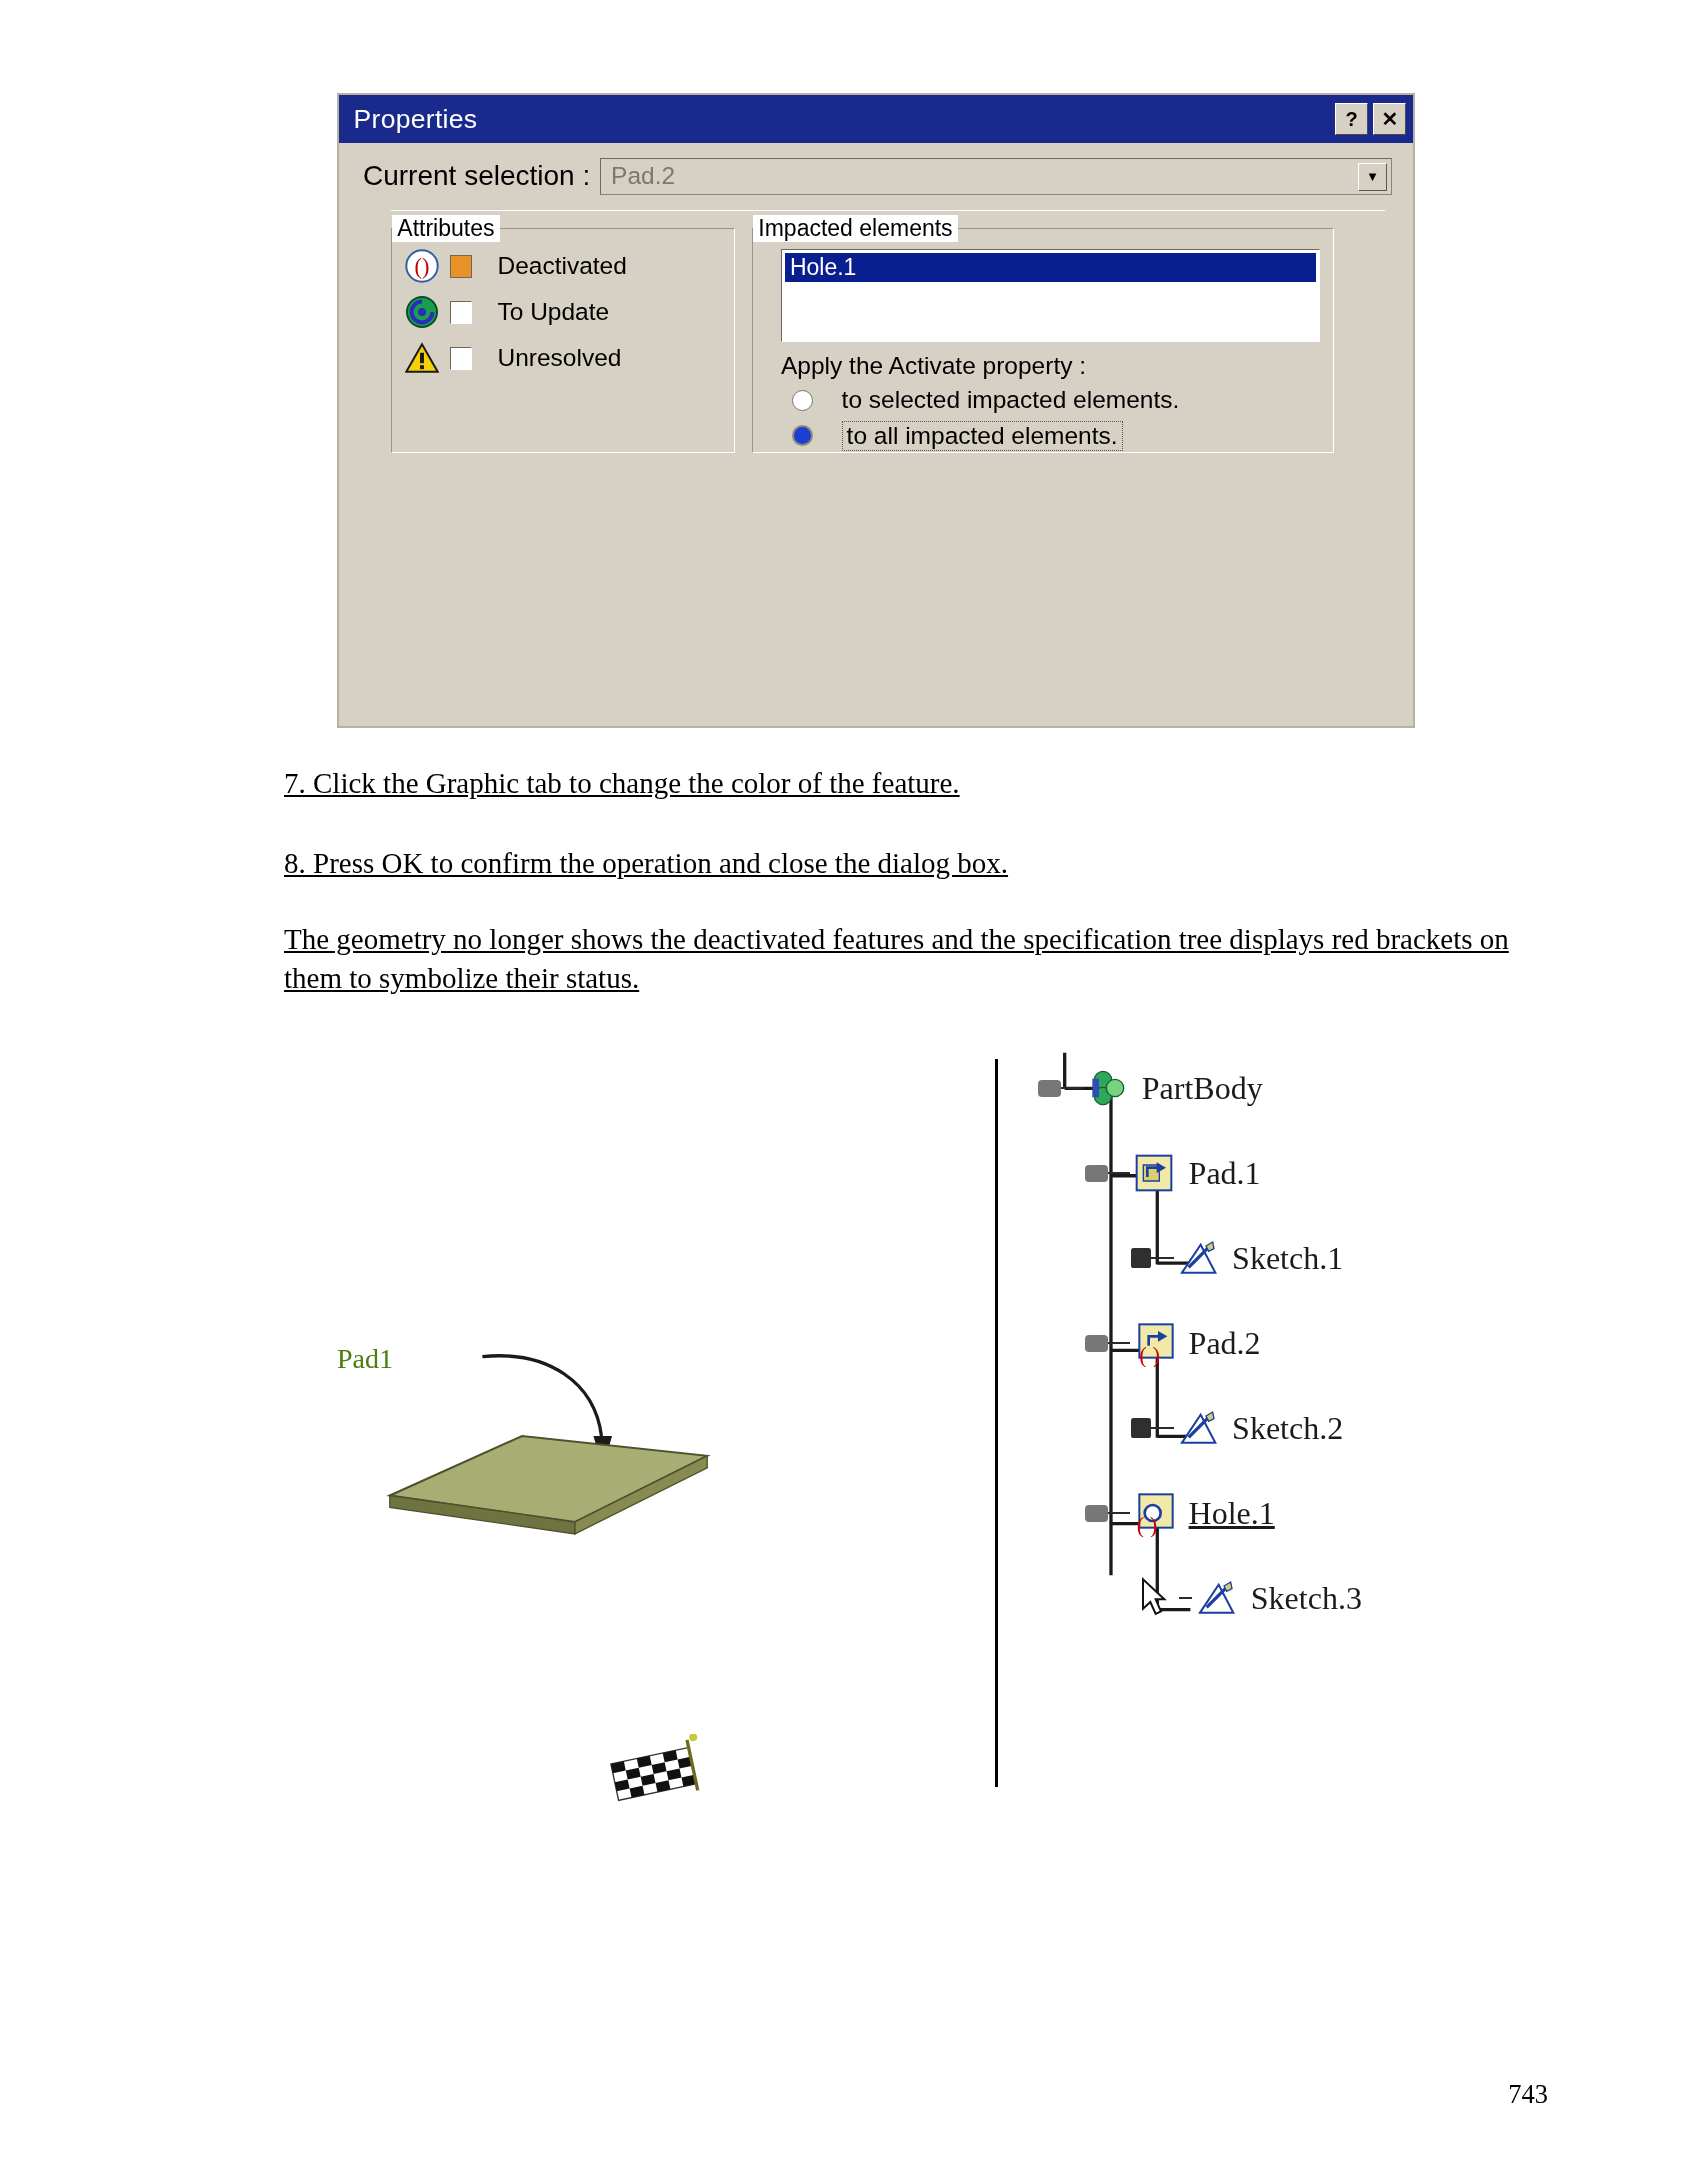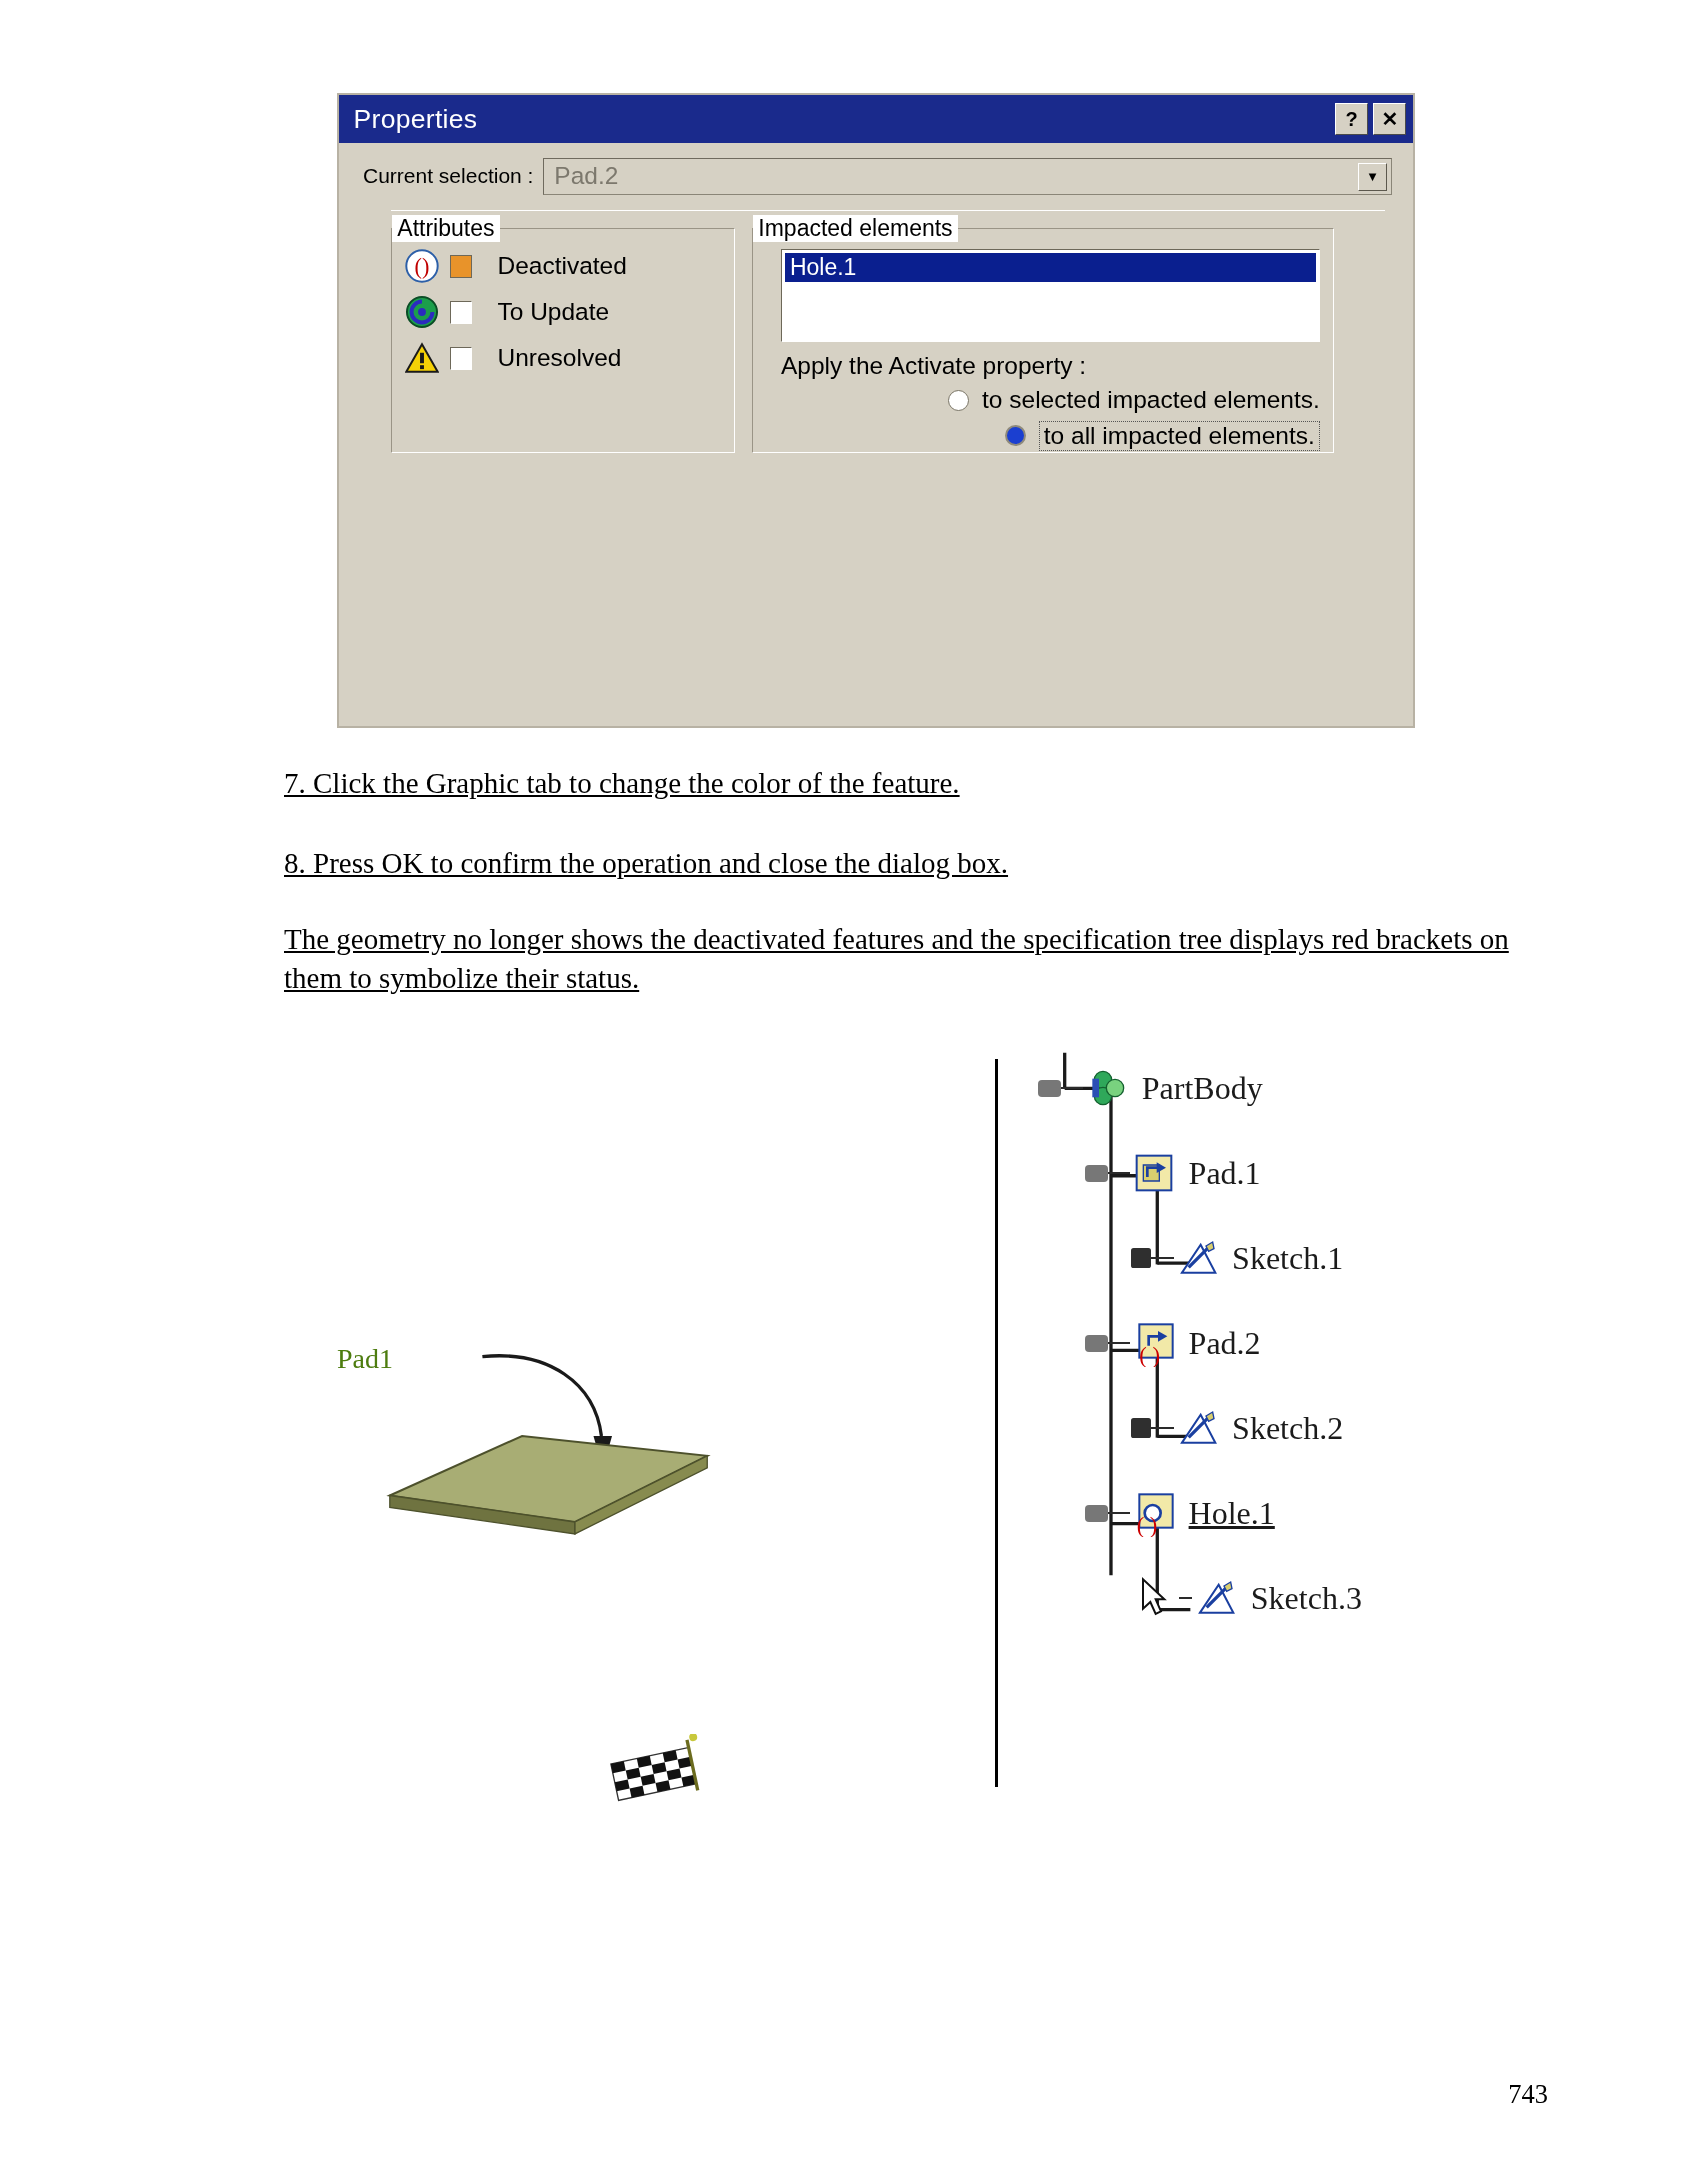--- a/index.html
+++ b/index.html
@@ -64,21 +64,21 @@
   .dialog-body {
     padding: 14.6px 21px 0 24px;
   }
   .selection-row {
     display: flex;
     align-items: center;
     gap: 9.3px;
     margin-bottom: 17px;
   }
   .selection-label {
-    font-size: 21px;
+    font-size: 28px;
     color: #000000;
     white-space: nowrap;
   }
   .combo {
     flex: 1;
     height: 37px;
     background: #d6d1c4;
     border: 1.3px solid #8a8577;
     border-top-color: #6f6a5e;
     border-left-color: #6f6a5e;
@@ -211,24 +211,23 @@
     padding: 1.3px 5.3px;
   }
   .apply-label {
     font-size: 24.5px;
     margin-top: 9.3px;
     color: #000;
   }
   .radio-row {
     display: flex;
     align-items: center;
-    gap: 13px;
+    gap: 29px;
     margin-top: 6.6px;
     margin-left: 10.6px;
-    justify-content: flex-end;
   }
   .radio {
     width: 21px;
     height: 21px;
     border-radius: 50%;
     background: #ffffff;
     border: 1.3px solid #7a7567;
     box-sizing: border-box;
   }
   .radio.sel {

